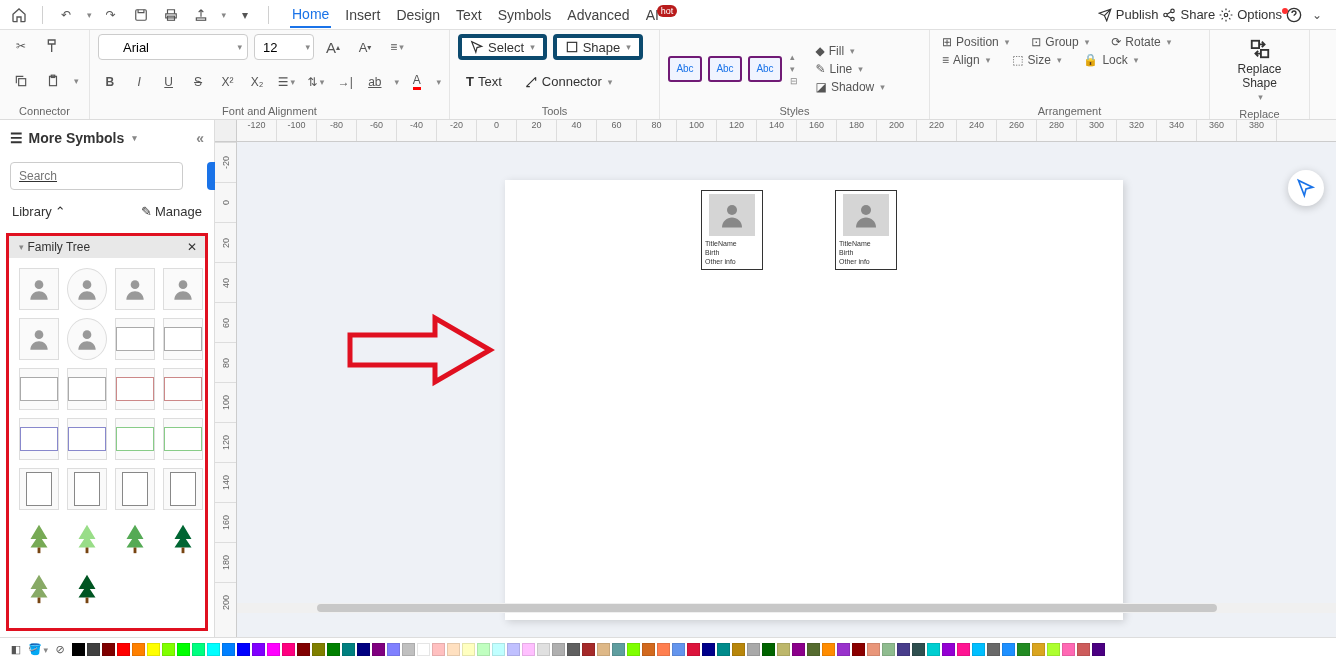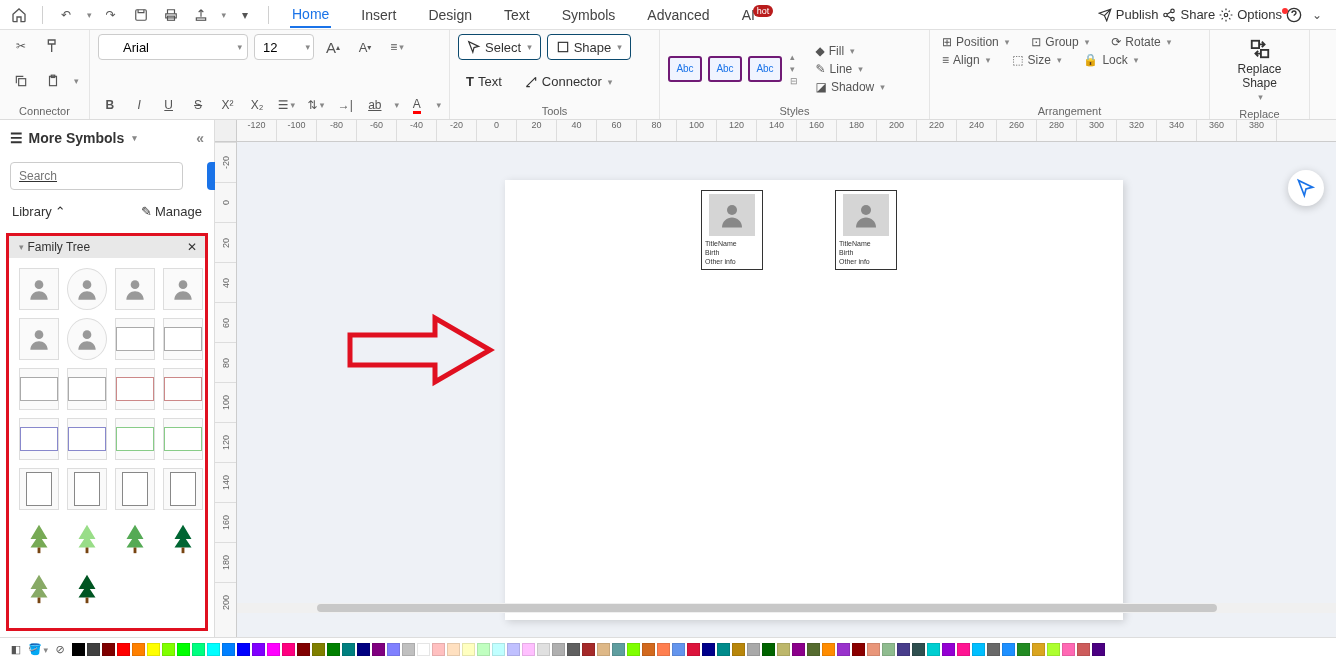--- a/index.html
+++ b/index.html
@@ -7,35 +7,35 @@
 
 
 .titlebar { height: 30px; display: flex; align-items: center; padding: 0 8px; border-bottom: 1px solid #e0e0e0; gap: 8px; }
 .titlebar .tb-btn { width: 22px; height: 22px; display: flex; align-items: center; justify-content: center; cursor: pointer; color: #555; }
 .titlebar .sep { width: 1px; height: 18px; background: #d0d0d0; margin: 0 4px; }
 .titlebar .right { margin-left: auto; display: flex; align-items: center; gap: 4px; }
 .titlebar .right-item { display: flex; align-items: center; gap: 4px; cursor: pointer; font-size: 13px; }
 .hot-badge { background: #b91c1c; color: #fff; font-size: 9px; padding: 1px 4px; border-radius: 6px; position: relative; top: -6px; left: -2px;}
 
 
-.menubar { height: 30px; display: flex; align-items: center; padding-left: 290px; gap: 28px; font-size: 14px; position: absolute; top: 0; left: 0; right: 0;}
+.menubar { height: 30px; display: flex; align-items: center; padding-left: 290px; gap: 12px; font-size: 14px; position: absolute; top: 0; left: 0; right: 0;}
 .menubar .tab { cursor: pointer; padding: 4px 2px; color: #444; }
 .menubar .tab.active { color: #1a73e8; border-bottom: 2px solid #1a73e8; font-weight: 500;}
 
 
 .ribbon { height: 90px; display: flex; border-bottom: 1px solid #dcdcdc; background: #fafafa;}
 .ribbon-group { display: flex; flex-direction: column; border-right: 1px solid #e5e5e5; padding: 4px 8px 2px; justify-content: space-between;}
 .ribbon-group .group-label { text-align: center; font-size: 11px; color: #666; margin-top: 2px;}
 .ribbon-row { display: flex; align-items: center; gap: 6px; }
 .rbtn { width: 26px; height: 24px; display: flex; align-items: center; justify-content: center; cursor: pointer; color: #555; border-radius: 3px;}
 .font-select { width: 150px; height: 26px; border: 1px solid #ccc; border-radius: 4px; padding: 0 24px 0 24px; font-size: 13px; position: relative; background:#fff;}
 .size-select { width: 60px; height: 26px; border: 1px solid #ccc; border-radius: 4px; padding: 0 18px 0 8px; font-size: 13px; background:#fff;}
 .caret { font-size: 9px; color: #888; margin-left: 2px;}
 
-.shape-btn { height: 26px; border: 1px solid #0c4a6e; border-radius: 4px; padding: 0 8px; display: flex; align-items: center; gap: 4px; background:#fff; cursor:pointer; font-size: 13px;}
+.shape-btn { height: 26px; border: 4px solid #0c4a6e; border-radius: 4px; padding: 0 8px; display: flex; align-items: center; gap: 4px; background:#fff; cursor:pointer; font-size: 13px;}
 .noborder { border: none; background: transparent;}
 
 .style-swatch { width: 34px; height: 26px; border: 2px solid #701a75; border-radius: 3px; display: flex; align-items:center; justify-content:center; font-size:10px; color:#1a73e8; background:#f0f4ff; cursor:pointer;}
 
 .vstack { display: flex; flex-direction: column; gap: 2px;}
 .hitem { display: flex; align-items:center; gap:4px; font-size:12px; cursor:pointer; padding: 1px 4px; color:#555;}
 .bigbtn { display:flex; flex-direction:column; align-items:center; justify-content:center; gap:2px; padding:4px 10px; cursor:pointer; font-size:12px;}
 
 
 .main { display: flex; height: calc(661px - 30px - 90px - 24px); position: relative;}
@@ -229,20 +229,21 @@
       <div class="rbtn">☰<span class="caret">▾</span></div>
       <div class="rbtn">⇅<span class="caret">▾</span></div>
       <div class="rbtn">→|</div>
       <div class="rbtn" style="text-decoration:underline;">ab</div>
         <span class="caret">▾</span>
       <div class="rbtn">
           <span style="border-bottom:3px solid red;">A</span>
         </div>
         <span class="caret">▾</span>
     </div>
+    <div class="group-label">Font and Alignment</div>
   </div>
 
   <div class="ribbon-group" style="width:210px;">
     <div class="ribbon-row">
       <div class="shape-btn">
           <svg width="14" height="14" viewBox="0 0 24 24" fill="none" stroke="currentColor" stroke-width="2">
             <path d="M3 3l7 18 2-8 8-2z"></path>
           </svg>
           <span>Select</span>
           <span class="caret">▾</span>

